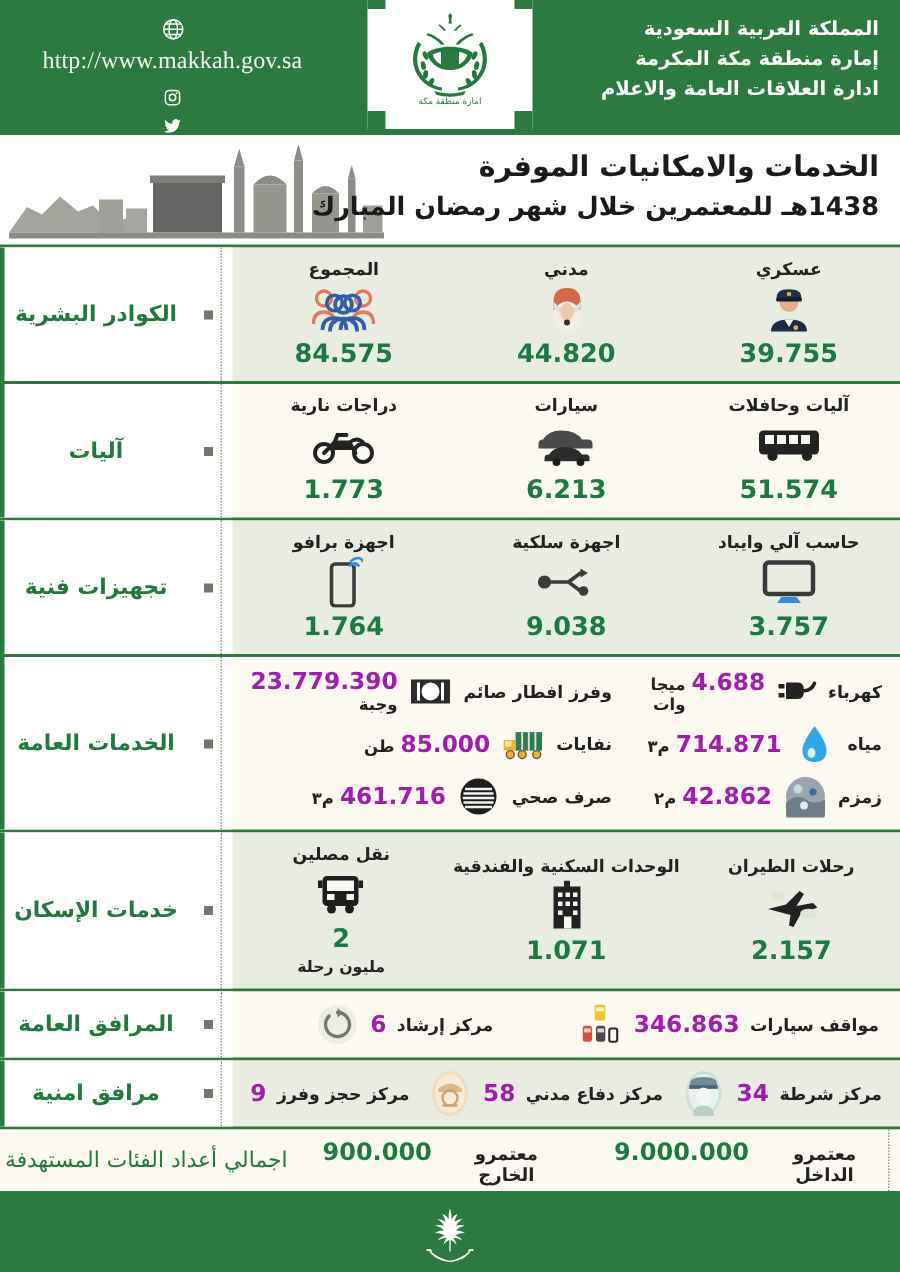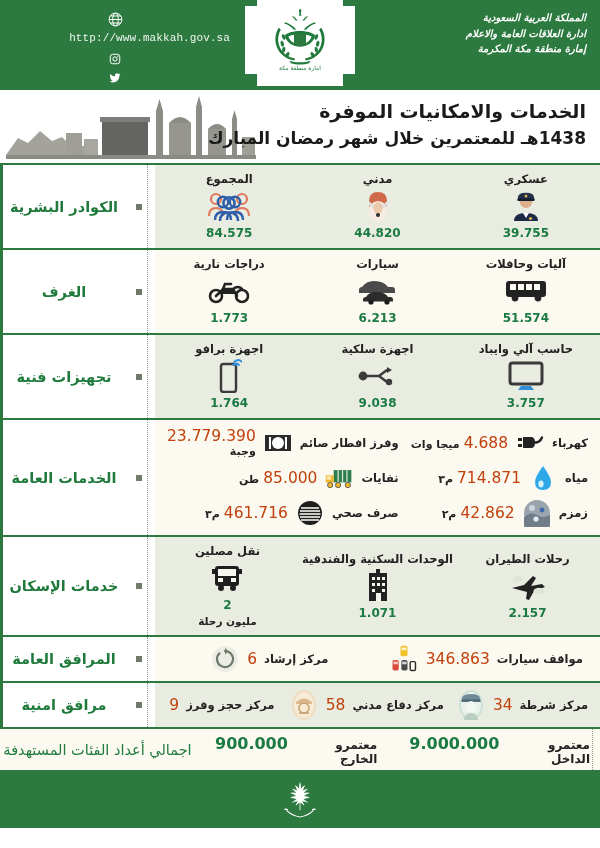--- a/index.html
+++ b/index.html
@@ -24,25 +24,24 @@
     align-items: center;
   }
   .hdr-right {
     position: absolute;
     right: 14px; top: 10px;
     text-align: right;
     color: #ffffff;
     line-height: 1.55;
   }
   .hdr-right div {
-    font-size: 10px;
+    font-size: 13px;
     font-weight: bold;
     letter-spacing: 0.2px;
     white-space: nowrap;
-    font-style: italic;
   }
   .emblem-plate {
     position: absolute;
     left: 50%; top: -6px;
     transform: translateX(-50%);
     width: 110px; height: 92px;
     background: #ffffff;
     display: flex; align-items: center; justify-content: center;
   }
   .emblem-plate::before,
@@ -59,26 +58,25 @@
   .hdr-left {
     position: absolute;
     left: 0; top: 8px;
     width: 230px;
     text-align: center;
     color: #ffffff;
   }
   .globe-row { height: 22px; display:flex; align-items:center; justify-content:center; }
   .globe-icon { width: 17px; height: 17px; display:block; }
   .url-text {
-    font-size: 11px;
-    font-family: Liberation Mono, monospace;
+    font-size: 16px;
+    font-family: Liberation Serif, serif;
     margin-top: 2px;
     color: #f1f6f1;
     letter-spacing: 0.1px;
-    text-align: right;
   }
   .social-row {
     margin-top: 9px;
     display: flex; align-items: center; justify-content: center;
     gap: 7px;
     direction: ltr;
     flex-direction: column;
   }
   .soc { width: 12px; height: 12px; display:block; fill:#ffffff; }
   .social-handle {
@@ -176,21 +174,21 @@
   }
   .m-label {
     font-size: 11.5px;
     color: #222222;
     font-weight: bold;
     white-space: nowrap;
   }
   .m-icon { height: 34px; display: flex; align-items: center; justify-content: center; }
   .m-icon svg { display: block; }
   .m-value {
-    font-size: 12px;
+    font-size: 17px;
     font-weight: bold;
     color: #1a7a42;
     white-space: nowrap;
   }
   .m-sub { font-size: 10.5px; font-weight: bold; color: #222; text-align: center; }
 
   
   .inline-grid {
     flex: 1 1 auto;
     display: grid;
@@ -204,21 +202,21 @@
     gap: 7px;
     padding: 2px 6px;
   }
   .ii-label {
     font-size: 11.5px; font-weight: bold; color: #222;
     white-space: nowrap;
   }
   .ii-icon { width: 30px; height: 30px; display:flex; align-items:center; justify-content:center; }
   .ii-icon svg { display:block; }
   .ii-value {
-    font-size: 15.5px; font-weight: normal; color: #c2410c;
+    font-size: 15.5px; font-weight: bold; color: #a21caf;
     white-space: nowrap;
   }
   .ii-unit { font-size: 11px; font-weight: bold; color: #222; }
   .ii-col { display:flex; flex-direction:column; align-items:flex-start; }
   .ii-valwrap { display:flex; flex-direction:row; align-items:baseline; gap:4px; }
 
   
   .totals-row {
     display: flex;
     align-items: center;
@@ -233,21 +231,21 @@
     text-align: center;
     padding-right: 20px;
   }
   .totals-items {
     flex: 1 1 auto;
     display: flex; flex-direction: row; align-items: center;
     justify-content: flex-start; gap: 32px;
     padding-right: 10px;
   }
   .tot-item { display:flex; flex-direction:row; align-items:baseline; gap: 10px; }
-  .tot-label { font-size: 12px; font-weight: bold; color: #222; }
+  .tot-label { font-size: 12px; font-weight: bold; color: #222; text-align: center; }
   .tot-value { font-size: 16px; font-weight: bold; color: #1a7a42; }
 
   .footer-band {
     height: 56px;
     background: #2c7a3f;
     display: flex; align-items: center; justify-content: center;
   }
   .footer-emblem { width: 36px; height: 40px; display:block; }
 </style>
 </head>
@@ -306,22 +304,22 @@
           <ellipse cx="72" cy="63" rx="2.2" ry="4" transform="rotate(-8 72 63)"></ellipse>
           <ellipse cx="67" cy="70" rx="2.2" ry="4" transform="rotate(-30 67 70)"></ellipse>
           <path d="M36 78c4 1.4 9 2.2 14 2.2s10-.8 14-2.2c-.4 1.2-1 2.3-1.6 3.4-3.8 1.2-8.1 1.8-12.4 1.8s-8.6-.6-12.4-1.8c-.6-1.1-1.2-2.2-1.6-3.4z"></path>
           <text x="50" y="90" font-size="8" text-anchor="middle" fill="#1f7a3c" font-family="DejaVu Sans, sans-serif">امارة منطقة مكة</text>
         </g>
       </svg>
     </div>
 
     <div class="hdr-right">
       <div>المملكة العربية السعودية</div>
+      <div>إمارة منطقة مكة المكرمة</div>
       <div>ادارة العلاقات العامة والاعلام</div>
-      <div>إمارة منطقة مكة المكرمة</div>
     </div>
   </div>
 
   <div class="title-band">
     <svg class="skyline" viewBox="0 0 250 70">
       <g fill="#6b6b63" opacity="0.85">
         <path d="M0 62 L12 45 L22 50 L34 38 L46 48 L56 44 L68 56 L80 52 L92 62 Z" fill="#8a8a80"></path>
         <rect x="96" y="28" width="46" height="34" fill="#3a3a38"></rect>
         <rect x="94" y="24" width="50" height="5" fill="#5a5a54"></rect>
         <rect x="150" y="18" width="7" height="44" fill="#6e6e66"></rect>
@@ -452,21 +450,21 @@
               <circle cx="34" cy="18" r="6" fill="none" stroke="#222" stroke-width="2.6"></circle>
               <path d="M8 18 l7-7 h10 l4 7 M15 11 l2-5 h6 M25 11 q5-4 9 0" fill="none" stroke="#222" stroke-width="2.6" stroke-linecap="round"></path>
               <path d="M14 12 q6-4 12 0 l2 4 h-16z" fill="#222"></path>
             </svg>
           </div>
           <div class="m-value">1.773</div>
         </div>
       </div>
       <div class="cat-cell">
         <span class="cat-bullet"></span>
-        <span class="cat-label">الغرف</span>
+        <span class="cat-label">آليات</span>
         <span class="dotline"></span>
       </div>
     </div>
 
     <div class="row alt-a">
       <div class="data-cell">
         <div class="metric">
           <div class="m-label">حاسب آلي وايباد</div>
           <div class="m-icon">
             <svg width="36" height="30" viewBox="0 0 36 30">

